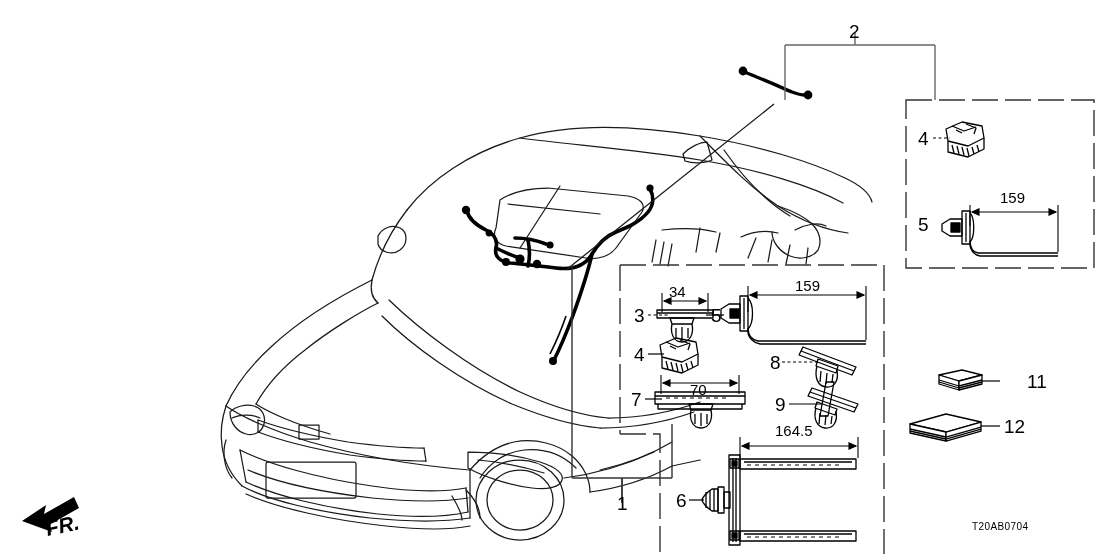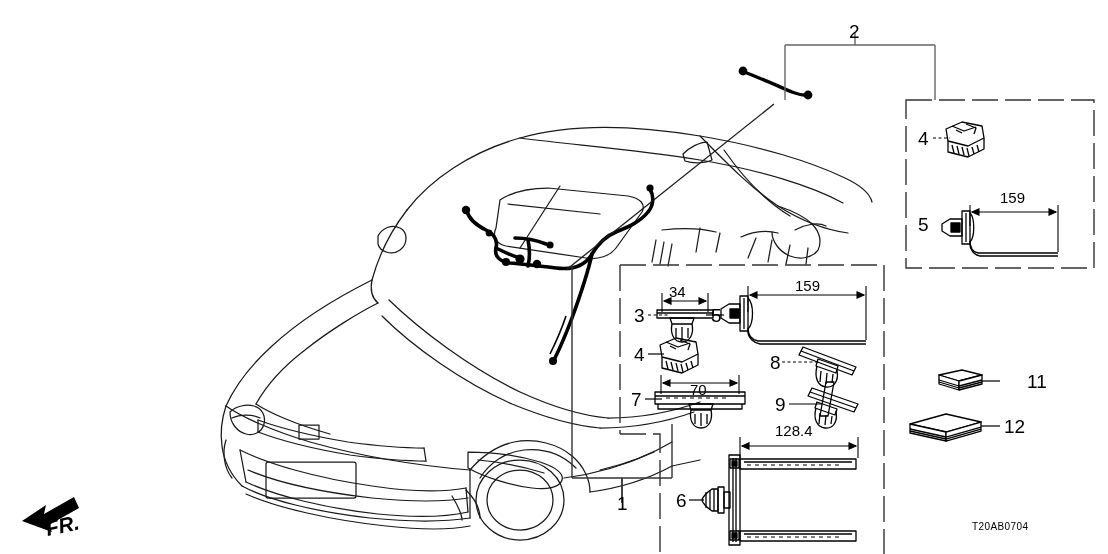--- a/index.html
+++ b/index.html
@@ -486,19 +486,19 @@
   <div class="lbl callout" style="left:1004px; top:417px;">12</div>
 
   <div class="lbl dim" style="left:669px; top:284px;">34</div>
 
   <div class="lbl dim" style="left:795px; top:278px;">159</div>
 
   <div class="lbl dim" style="left:1000px; top:190px;">159</div>
 
   <div class="lbl dim" style="left:690px; top:366px;margin-top:16px;">70</div>
 
-  <div class="lbl dim" style="left:775px; top:423px;">128.4</div>
+  <div class="lbl dim" style="left:775px; top:423px;">164.5</div>
 
   <div class="lbl partcode" style="left:972px; top:522px;">T20AB0704</div>
 
   <div class="lbl frtext" style="left:48px; top:518px;">FR.</div>
 
 </div>
 
 </body></html>

